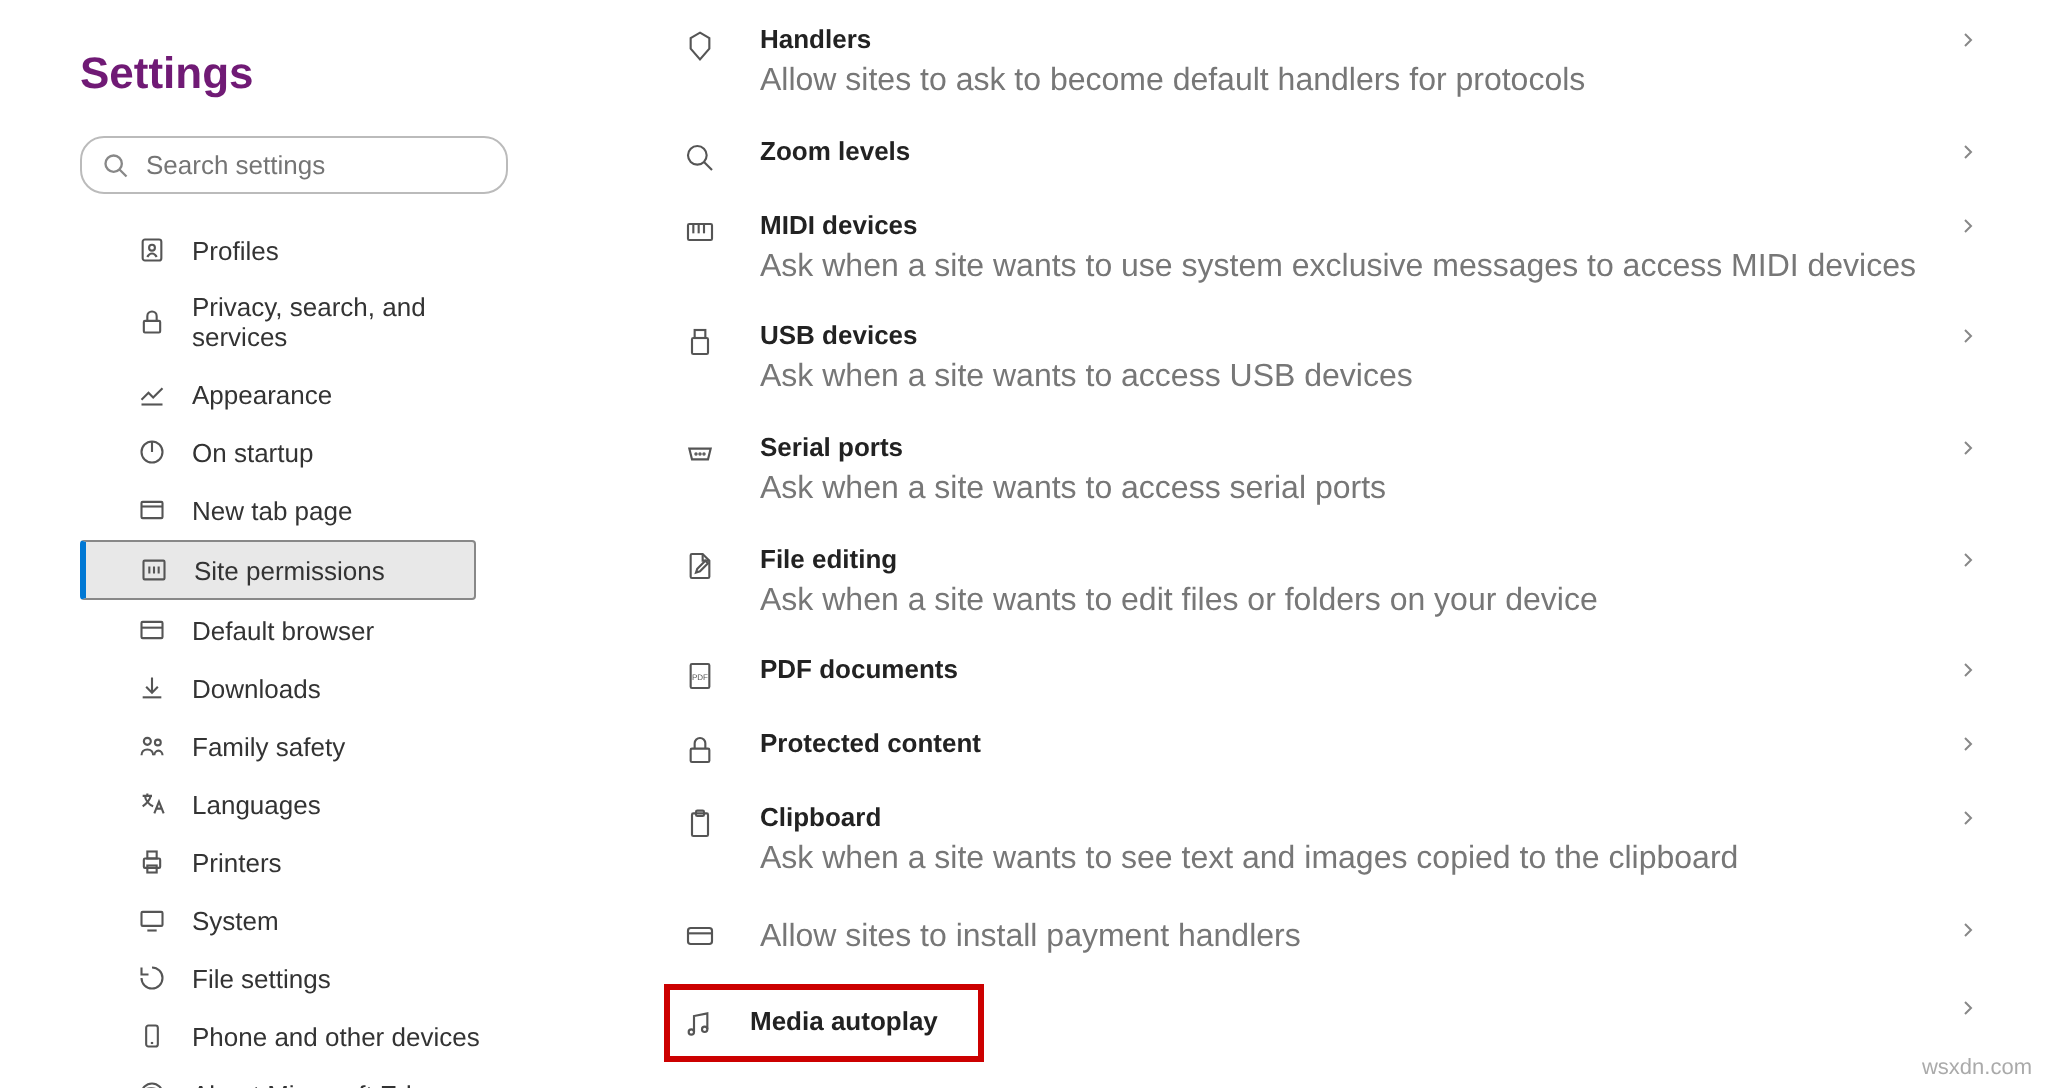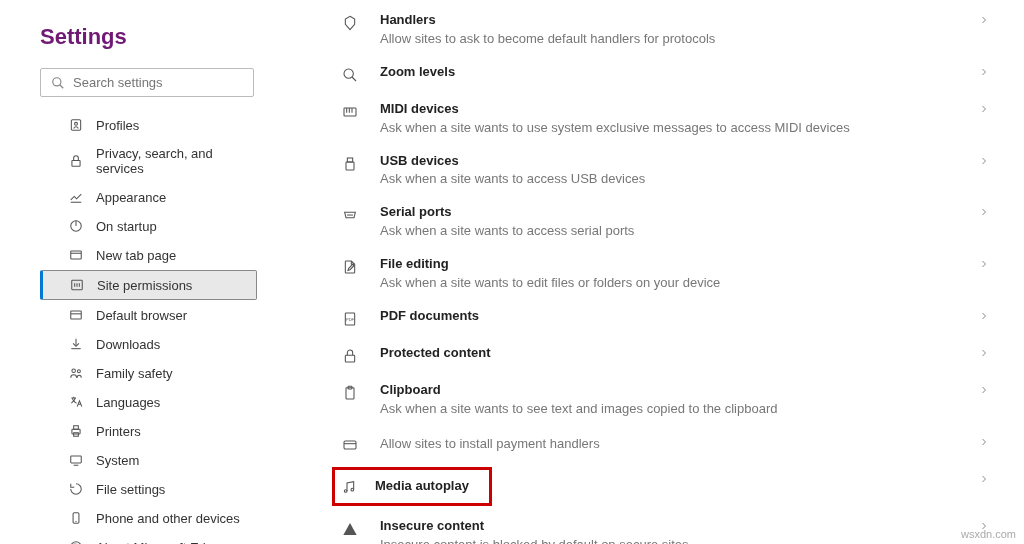--- a/index.html
+++ b/index.html
@@ -1,31 +1,31 @@
 <!DOCTYPE html>
 <html><head>
   <meta charset="utf-8">
   <style>
     * { margin: 0; padding: 0; box-sizing: border-box; font-family: "Segoe UI", Arial, sans-serif; }
     body { background: #fff; width: 1024px; height: 544px; overflow: hidden; display: flex; position: relative; }
     .sidebar { width: 290px; padding: 24px 20px 0 40px; }
     .title { font-size: 22px; font-weight: 600; color: #701a75; margin-bottom: 18px; }
-    .search-box { display: flex; align-items: center; border: 1px solid #bbb; border-radius: 2px; padding: 6px 10px; margin-bottom: 14px; width: 214px; }
+    .search-box { display: flex; align-items: center; border: 1px solid #bbb; border-radius: 12px; padding: 6px 10px; margin-bottom: 14px; width: 214px; }
     .search-box svg { flex-shrink: 0; margin-right: 8px; }
     .search-box input { border: none; outline: none; font-size: 13px; width: 100%; color: #666; }
     .nav { list-style: none; }
     .nav-item { display: flex; align-items: center; padding: 6px 8px 6px 28px; font-size: 13px; color: #333; cursor: pointer; border-radius: 2px; margin-bottom: 1px; }
-    .nav-item.active { background: #e8e8e8; border: 1px solid #888; border-left: 3px solid #0078d4; padding-left: 26px; width: 217px; }
+    .nav-item.active { background: #e8e8e8; border: 1px solid #888; border-left: 3px solid #0078d4; padding-left: 26px; width: 198px; }
     .nav-item .ic { width: 16px; height: 16px; margin-right: 12px; display: flex; align-items: center; justify-content: center; color: #555; flex-shrink: 0; }
     .main { flex: 1; padding: 4px 30px 0 50px; overflow-y: auto; }
     .row { display: flex; align-items: flex-start; padding: 8px 0; position: relative; cursor: pointer; }
     .row .ric { width: 20px; height: 20px; margin-right: 20px; margin-top: 1px; display: flex; align-items: center; justify-content: center; color: #555; flex-shrink: 0; }
     .row-body { flex: 1; }
     .row-title { font-size: 13px; font-weight: 600; color: #222; line-height: 1.3; }
-    .row-desc { font-size: 13px; color: #777; margin-top: 2px; line-height: 1.3; }
+    .row-desc { font-size: 16px; color: #777; margin-top: 2px; line-height: 1.3; }
     .chev { position: absolute; right: 4px; top: 10px; color: #888; }
     .highlight { border: 3px solid #c00; padding: 6px 20px 6px 4px; margin-left: -8px; display: inline-flex; align-items: center; justify-content: center; }
     .highlight .ric { margin-right: 16px; }
     .watermark { position: absolute; bottom: 4px; right: 8px; font-size: 11px; color: #aaa; }
     svg { display: block; }
   </style>
 </head>
 <body>
 
 <div class="sidebar">

